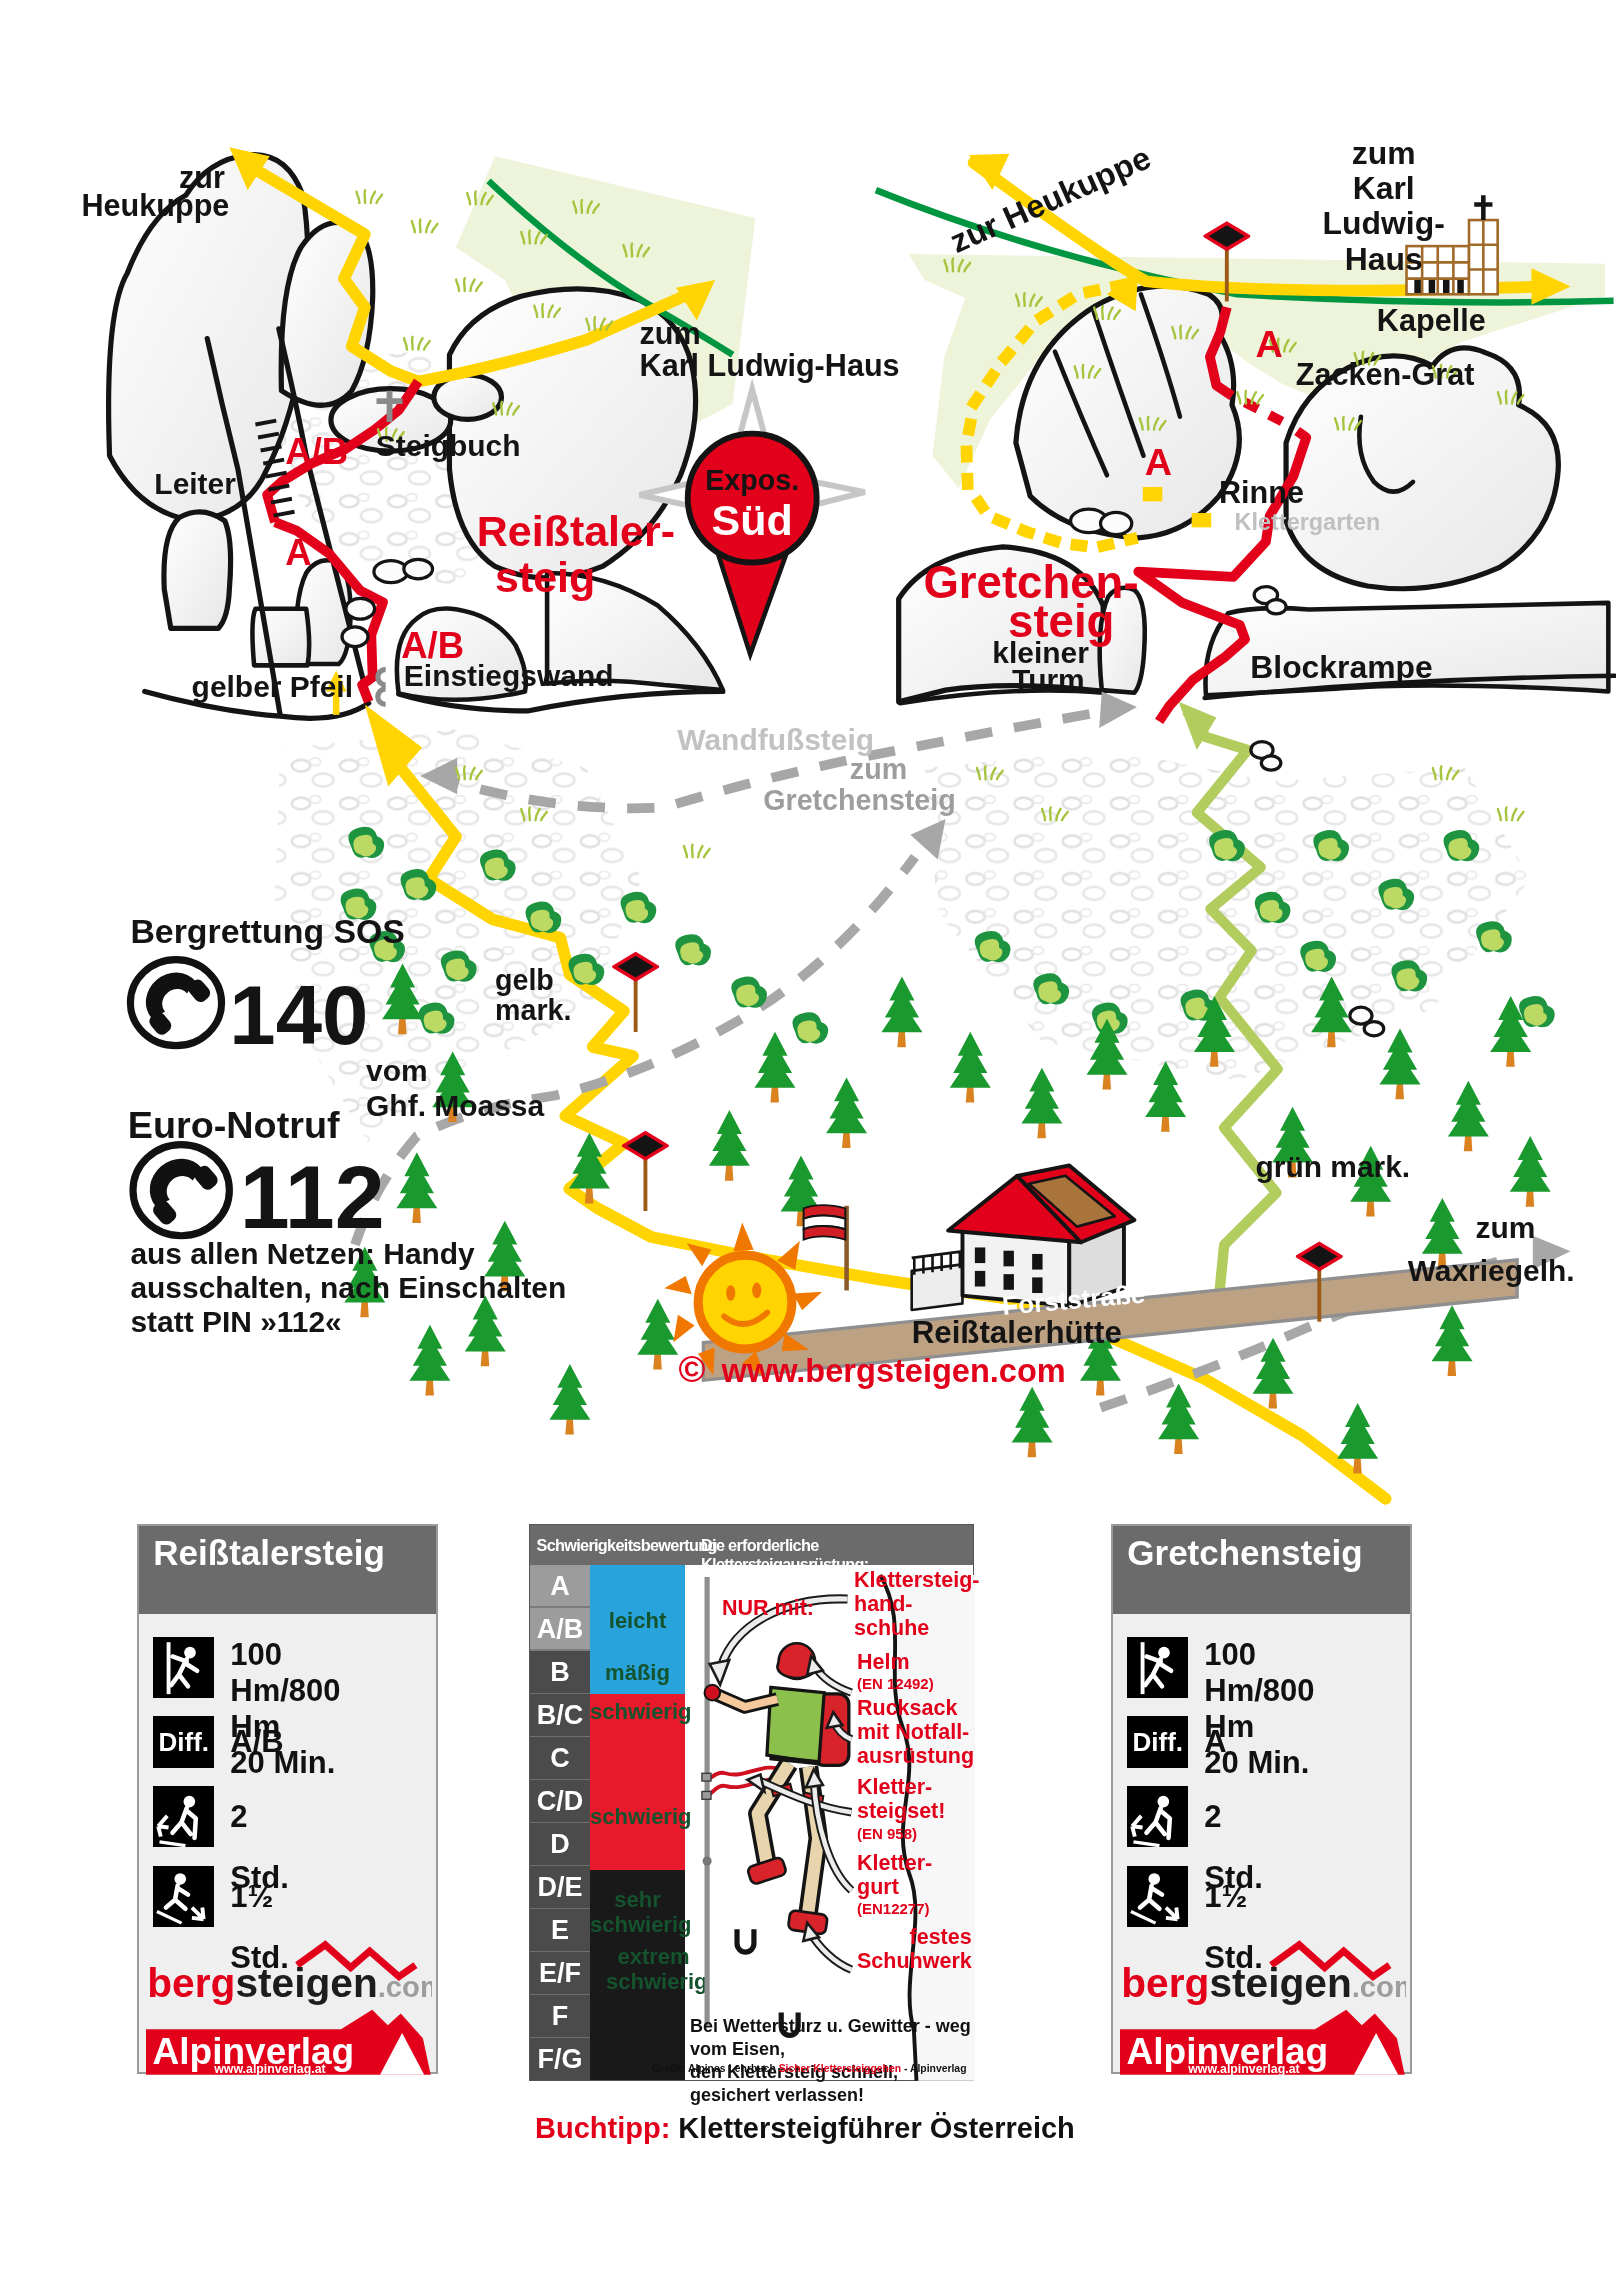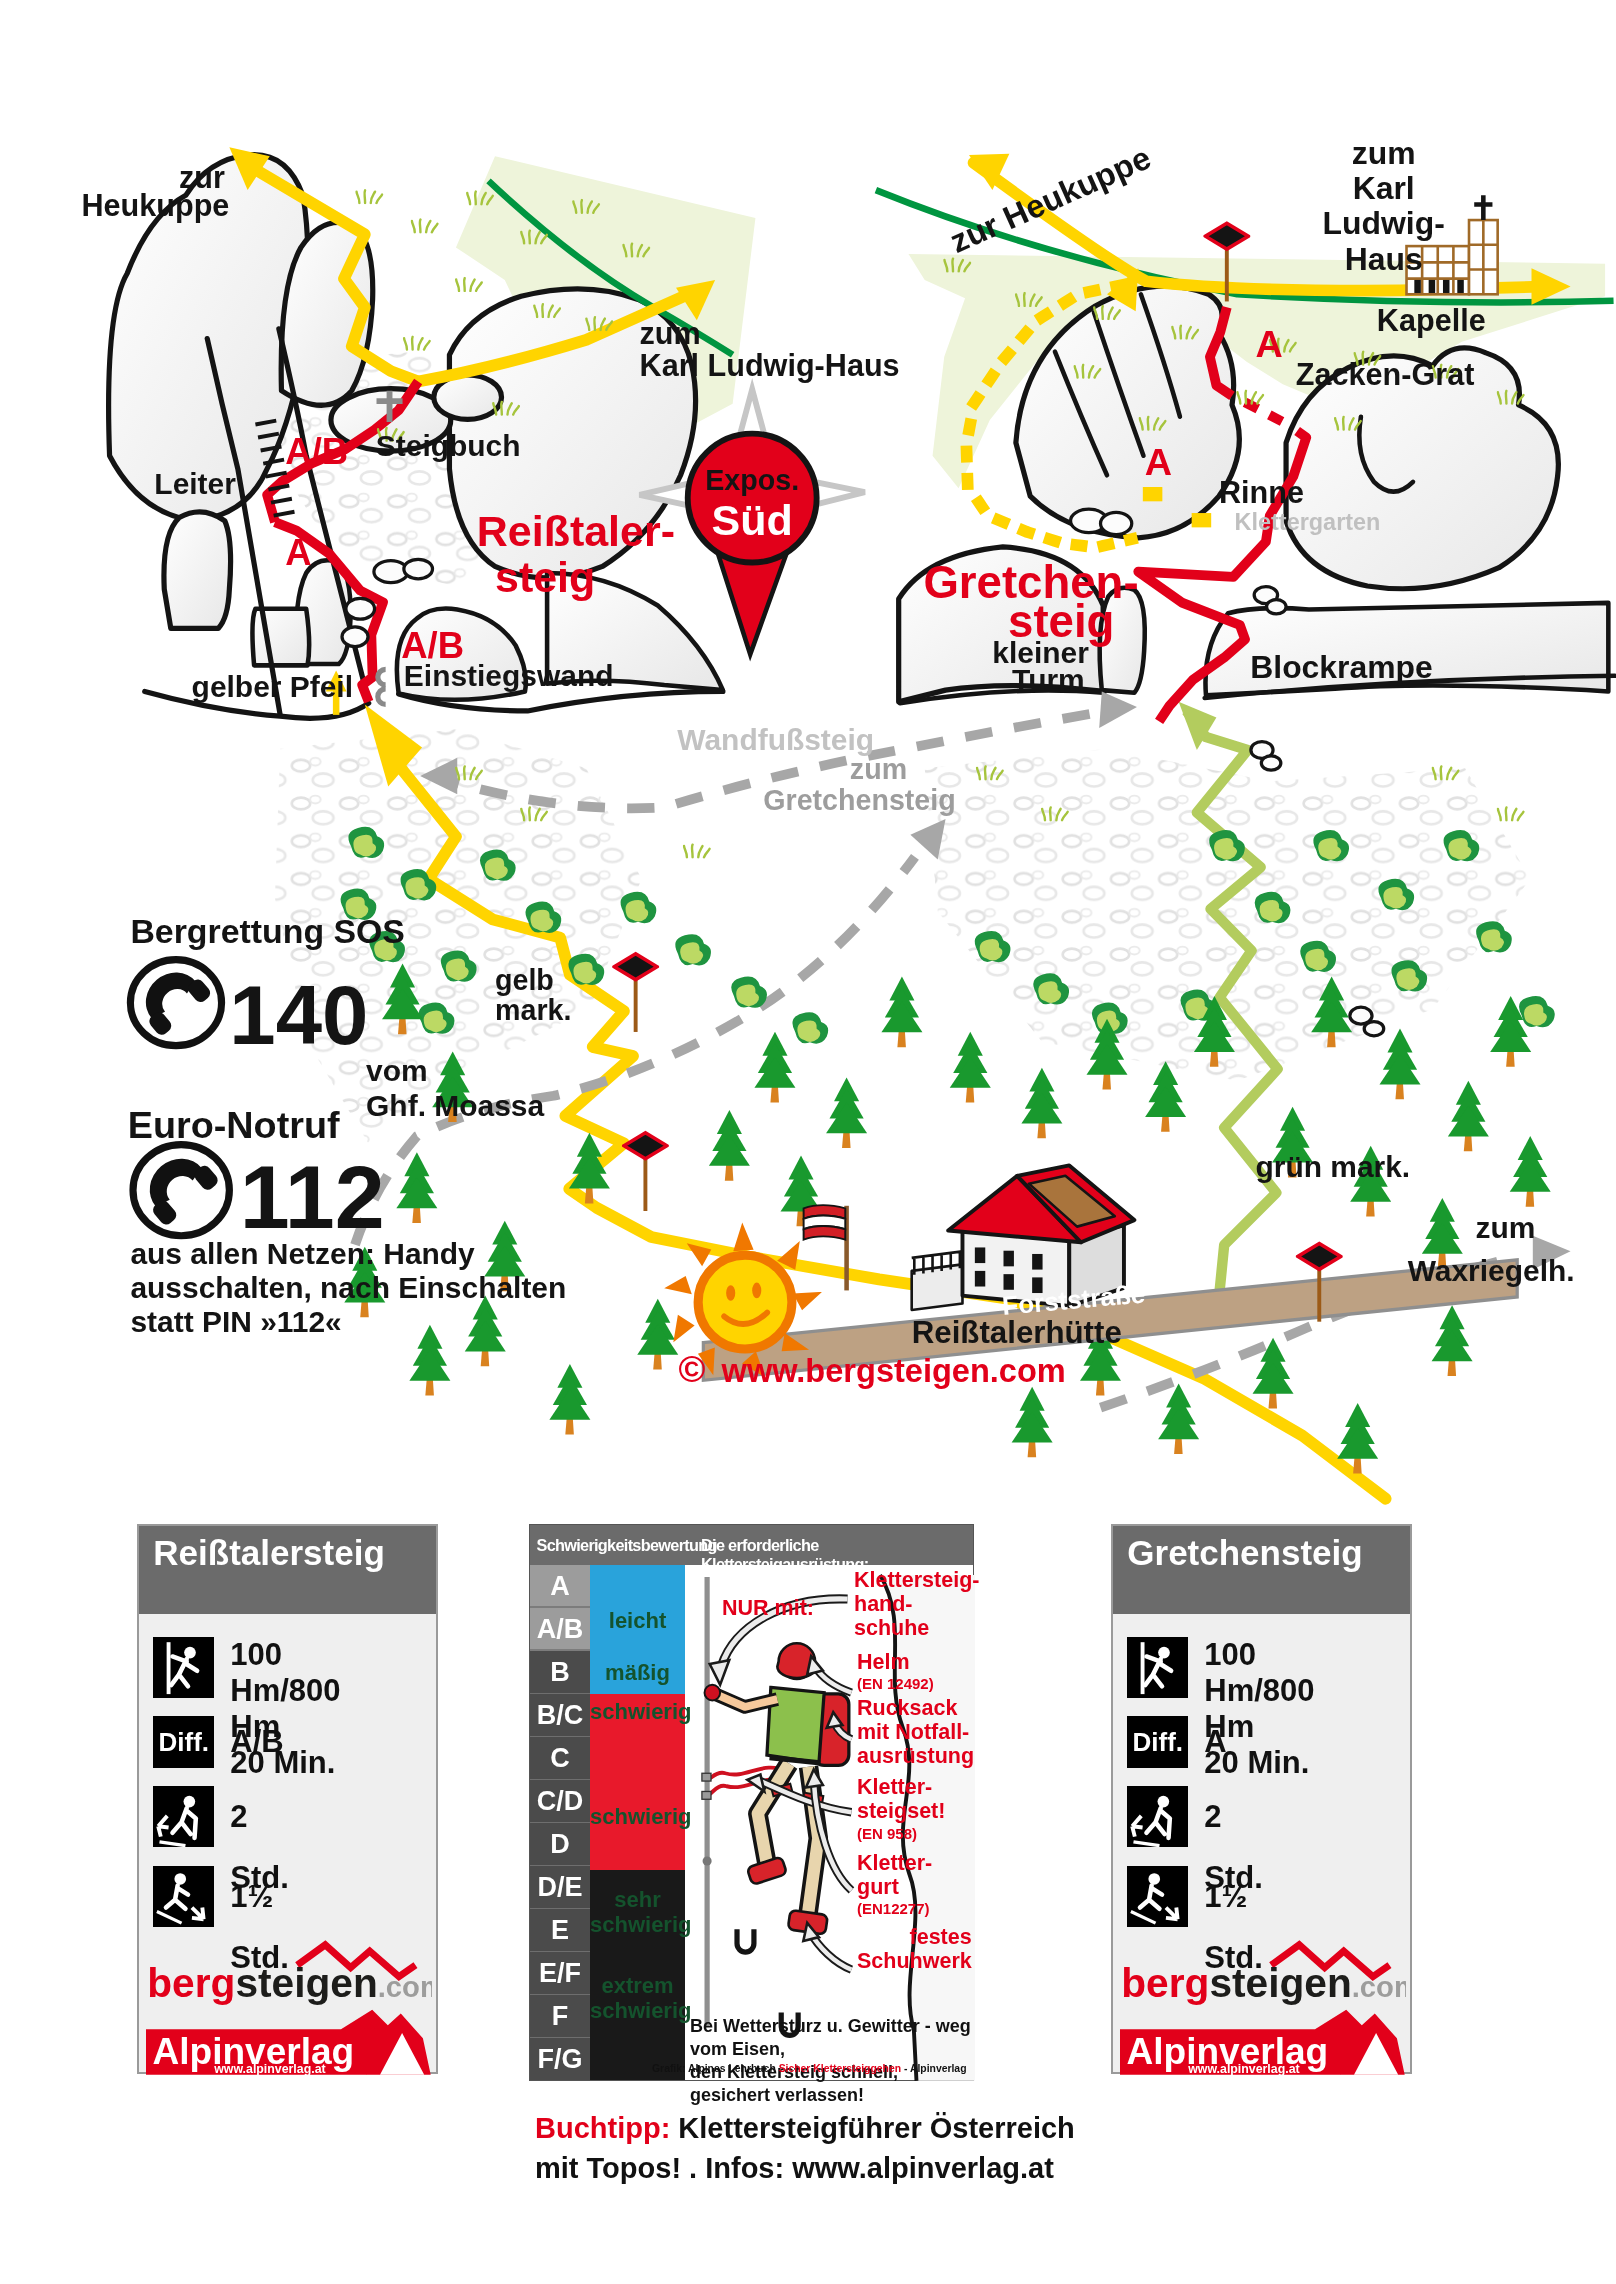--- a/index.html
+++ b/index.html
@@ -544,21 +544,21 @@
 
   <div class="band" style="top:40px;height:129px;background:#29a3db;"></div>
   <div class="band" style="top:169px;height:176px;background:#e8192b;"></div>
   <div class="band" style="top:345px;height:210px;background:#191919;"></div>
   <div class="band-label" style="top:83px;">leicht</div>
   <div class="band-label" style="top:135px;">mäßig</div>
   <div class="band-label" style="top:174px;">schwierig</div>
   <div class="band-label" style="top:279px;">schwierig</div>
   <div class="band-label preline" style="top:362px;">sehr
 schwierig</div>
-  <div class="band-label preline" style="top:448px;">extrem
+  <div class="band-label preline" style="top:419px;padding-left:16px;">extrem
 schwierig</div>
 
   <svg class="illu" width="290" height="516" viewBox="0 0 446 793">
     <path d="M300,15 C345,90 305,170 335,250 C365,330 315,390 345,475 C372,545 330,640 352,715 L356,793 L446,793 L446,15 Z" fill="#f7f7f7"></path>
     <path d="M300,15 C345,90 305,170 335,250 C365,330 315,390 345,475 C372,545 330,640 352,715 L356,793" fill="none" stroke="#141414" stroke-width="6"></path>
     <line x1="34" y1="18" x2="34" y2="710" stroke="#8f8f8f" stroke-width="8"></line>
     <circle cx="34" cy="455" r="7" fill="#777"></circle>
 
     <path d="M158,318 C120,298 95,330 62,320 C50,316 42,326 38,328" fill="none" stroke="#cf1020" stroke-width="6"></path>
     <path d="M160,334 C125,318 98,348 64,340 C52,336 44,348 38,352" fill="none" stroke="#cf1020" stroke-width="6"></path>
@@ -703,17 +703,16 @@
       <polygon points="300,34 348,4 372,28 392,10 426,48 438,104 340,104" fill="#e2001a"></polygon>
       <polygon points="360,104 394,40 428,104" fill="#ffffff"></polygon>
       <text x="10" y="88" font-size="57" font-weight="bold" fill="#ffffff">Alpinverlag</text>
       <text x="105" y="102" font-size="19" font-weight="bold" fill="#ffffff">www.alpinverlag.at</text>
     </svg>
   </div>
 </div>
 
 <div class="buchtipp">
   <div><span class="red">Buchtipp:</span><span> Klettersteigführer Österreich</span></div>
-  <div>mit Topos! . Infos: www.alpinverlag.at</div>
 </div>
 
 </div>
 
 
 </body></html>

